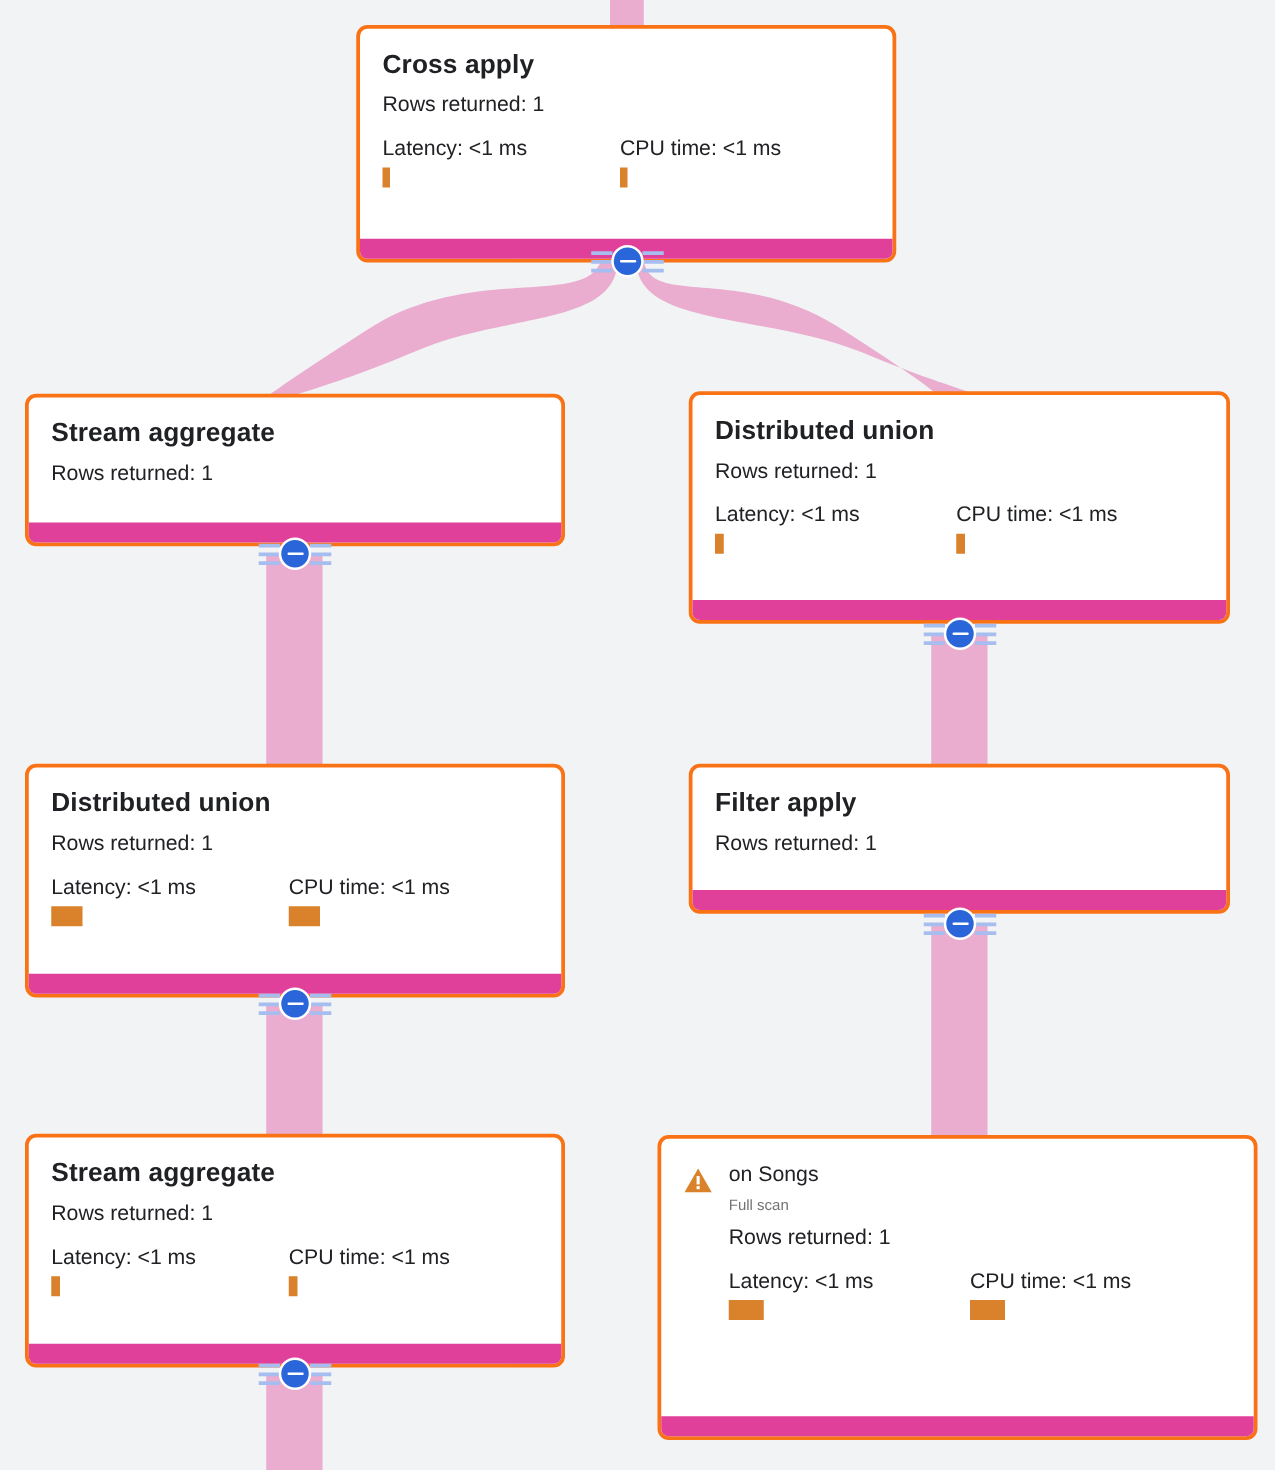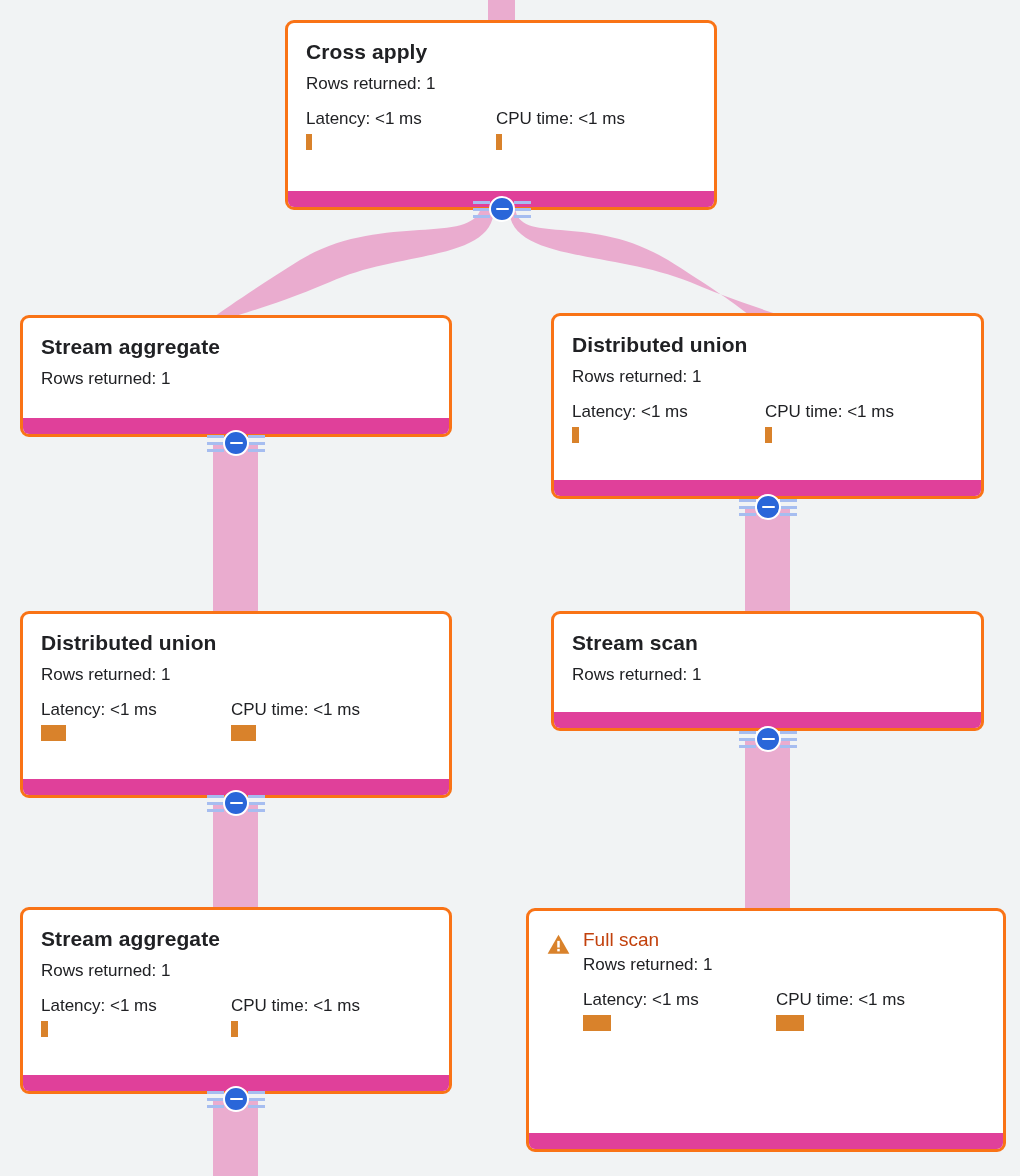--- a/index.html
+++ b/index.html
@@ -61,22 +61,22 @@
     letter-spacing: 0.1px;
     line-height: 26px;
     margin-bottom: 6px;
   }
   .node-subtitle {
     font-size: 17px;
     color: #202124;
     line-height: 25px;
   }
   .node-subnote {
-    font-size: 19px;
-    color: #c2410c;
+    font-size: 12px;
+    color: #737373;
     line-height: 25px;
   }
   .node-rows {
     font-size: 17px;
     color: #202124;
     line-height: 25px;
   }
   .metrics {
     display: flex;
     flex-direction: row;
@@ -306,21 +306,21 @@
         <div class="dash-line l3"></div>
     </div>
     <div class="knob">
         <div class="minus"></div>
       </div>
   </div>
 
   <div class="plan-node" style="left:551px; top:611px; width:433px; height:120px;">
     <div class="node-body">
       <div class="node-content">
-        <div class="node-title">Stream scan</div>
+        <div class="node-title">Filter apply</div>
         <div class="node-rows">Rows returned: 1</div>
       </div>
     </div>
     <div class="node-footer"></div>
   </div>
   <div class="toggle" style="left:739px; top:726px;">
     <div class="dash-left">
       <div class="dash-line l1"></div>
         <div class="dash-line l2"></div>
         <div class="dash-line l3"></div>
@@ -373,20 +373,21 @@
   <div class="plan-node" style="left:526px; top:908px; width:480px; height:244px;">
     <div class="node-body">
       <div class="warn-slot">
         <svg class="warn-icon" width="23" height="21" viewBox="0 0 24 22" xmlns="http://www.w3.org/2000/svg">
           <path d="M12 0.8 L23.4 20.8 L0.6 20.8 Z" fill="#d9822b"></path>
           <rect x="10.7" y="7.2" width="2.6" height="7" fill="#ffffff"></rect>
           <rect x="10.7" y="15.6" width="2.6" height="2.6" fill="#ffffff"></rect>
         </svg>
       </div>
       <div class="node-content">
+        <div class="node-subtitle">on Songs</div>
         <div class="node-subnote">Full scan</div>
         <div class="node-rows">Rows returned: 1</div>
         <div class="metrics">
           <div class="metric" style="width:193px;">
             <div class="metric-label">Latency: &lt;1 ms</div>
             <div class="metric-bar" style="width:28px;"></div>
           </div>
           <div class="metric">
             <div class="metric-label">CPU time: &lt;1 ms</div>
             <div class="metric-bar" style="width:28px;"></div>

